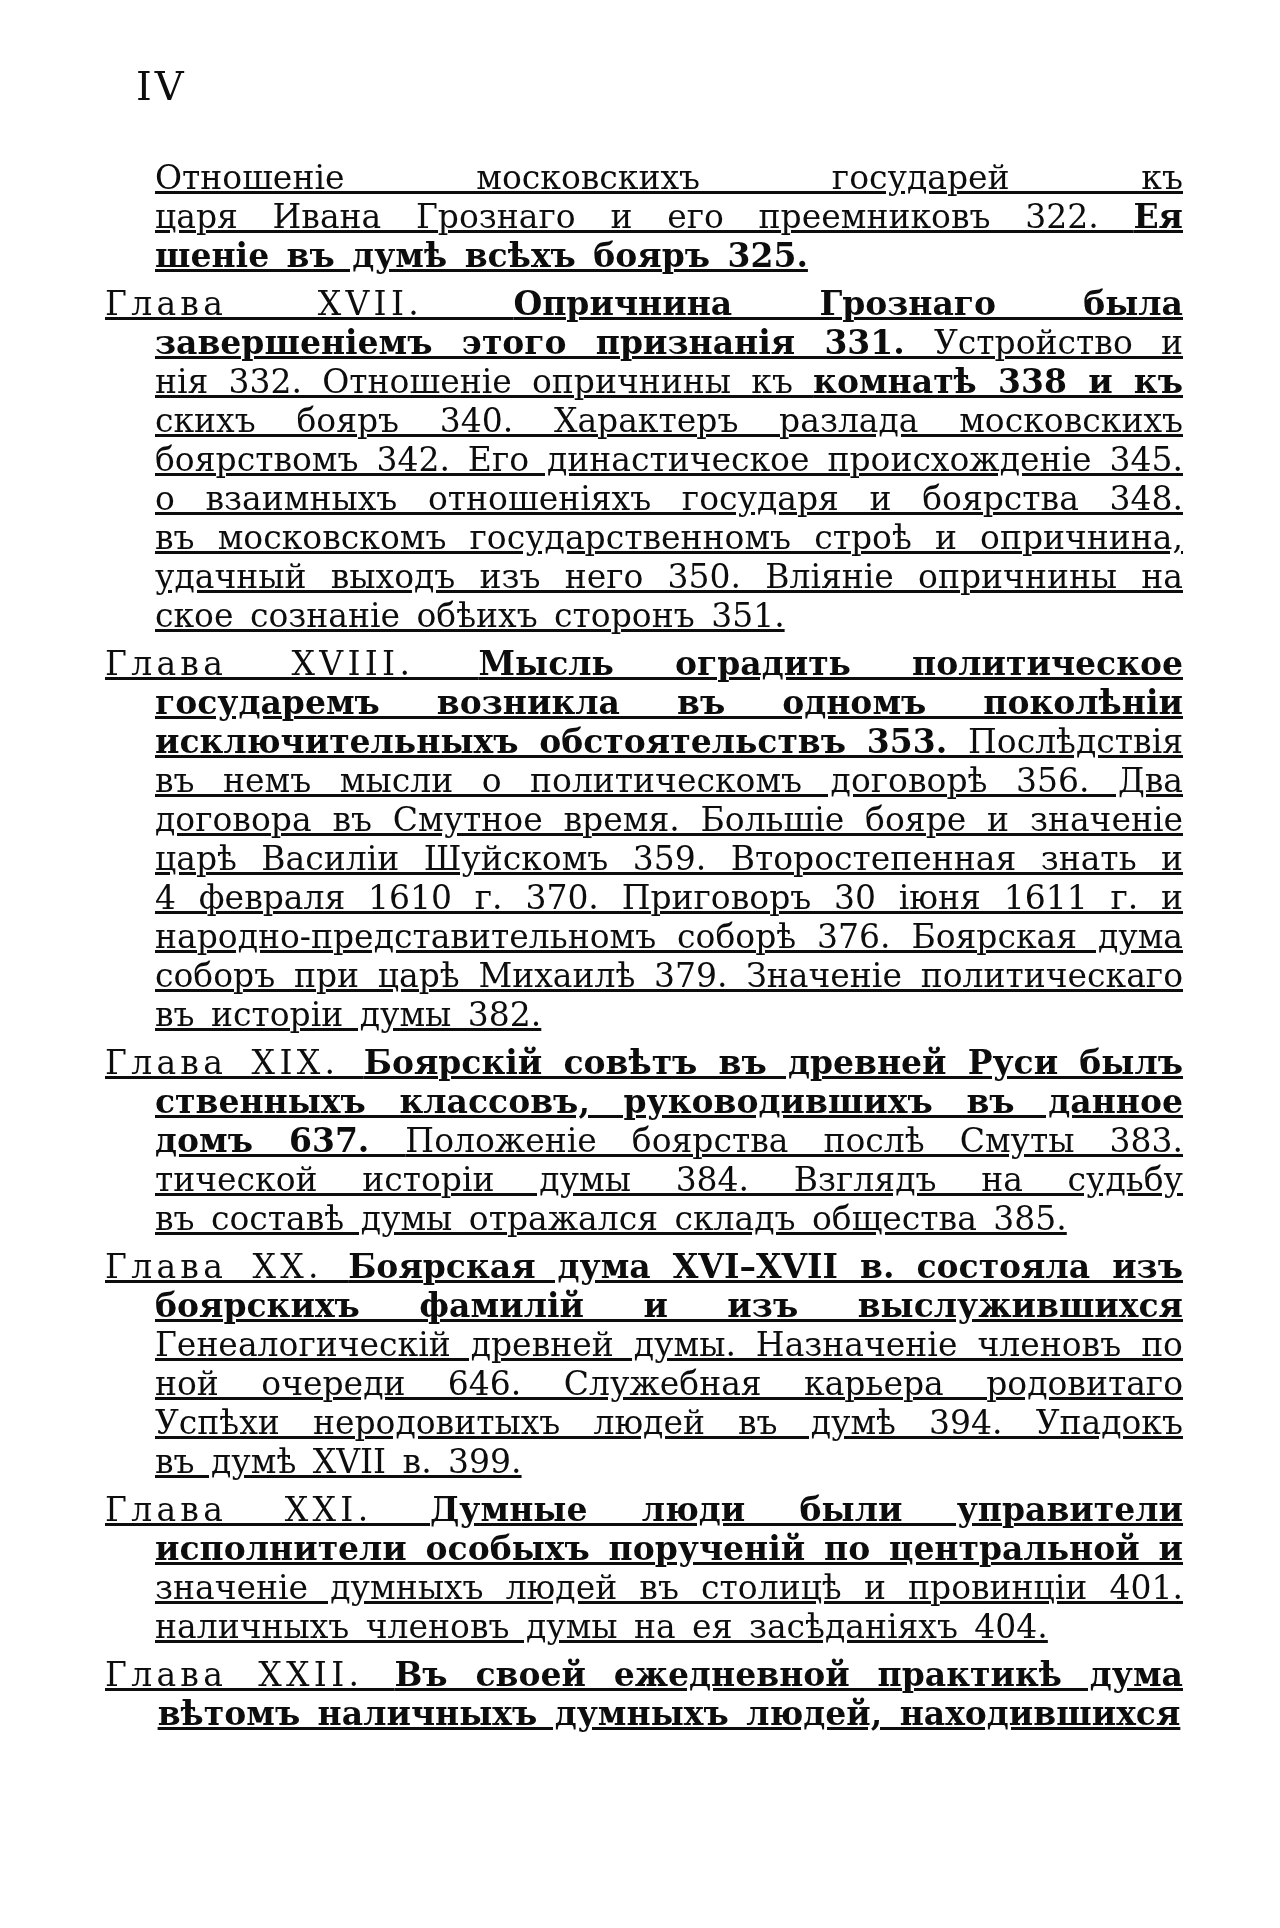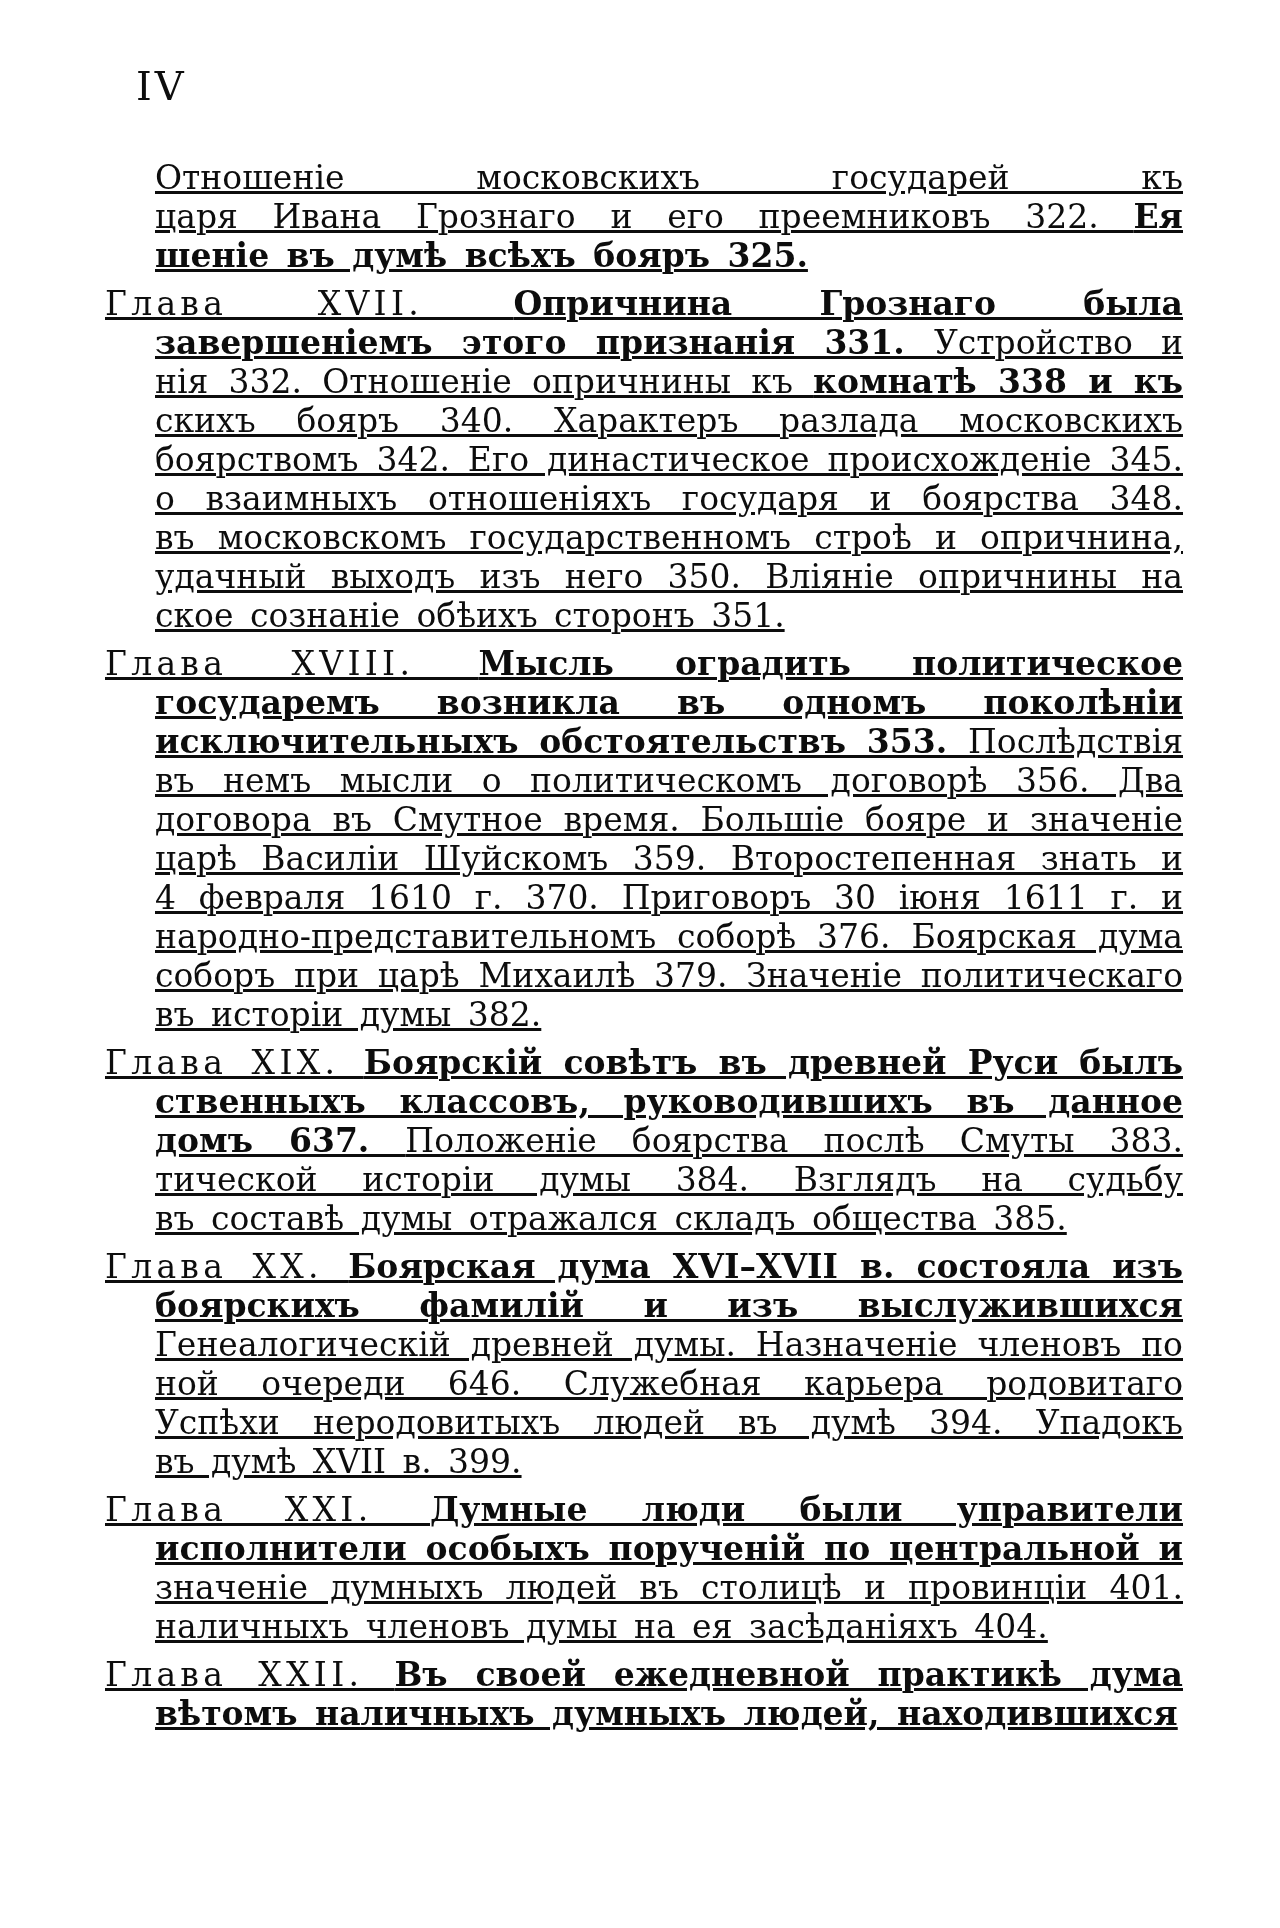--- a/index.html
+++ b/index.html
@@ -41,21 +41,21 @@
     white-space: normal;
   }
   .line::after {
     content: "";
     display: inline-block;
     width: 100%;
     height: 0;
     vertical-align: top;
   }
   .line.last {
-    text-align: left;
+    text-align: center;
     text-align-last: left;
   }
   .line.last::after { content: none; }
   .para.hang .line:first-child {
     margin-left: -50px;
     width: calc(100% + 50px);
   }
   .seg-bold { font-weight: bold; }
   .seg-label {
     font-weight: normal;

